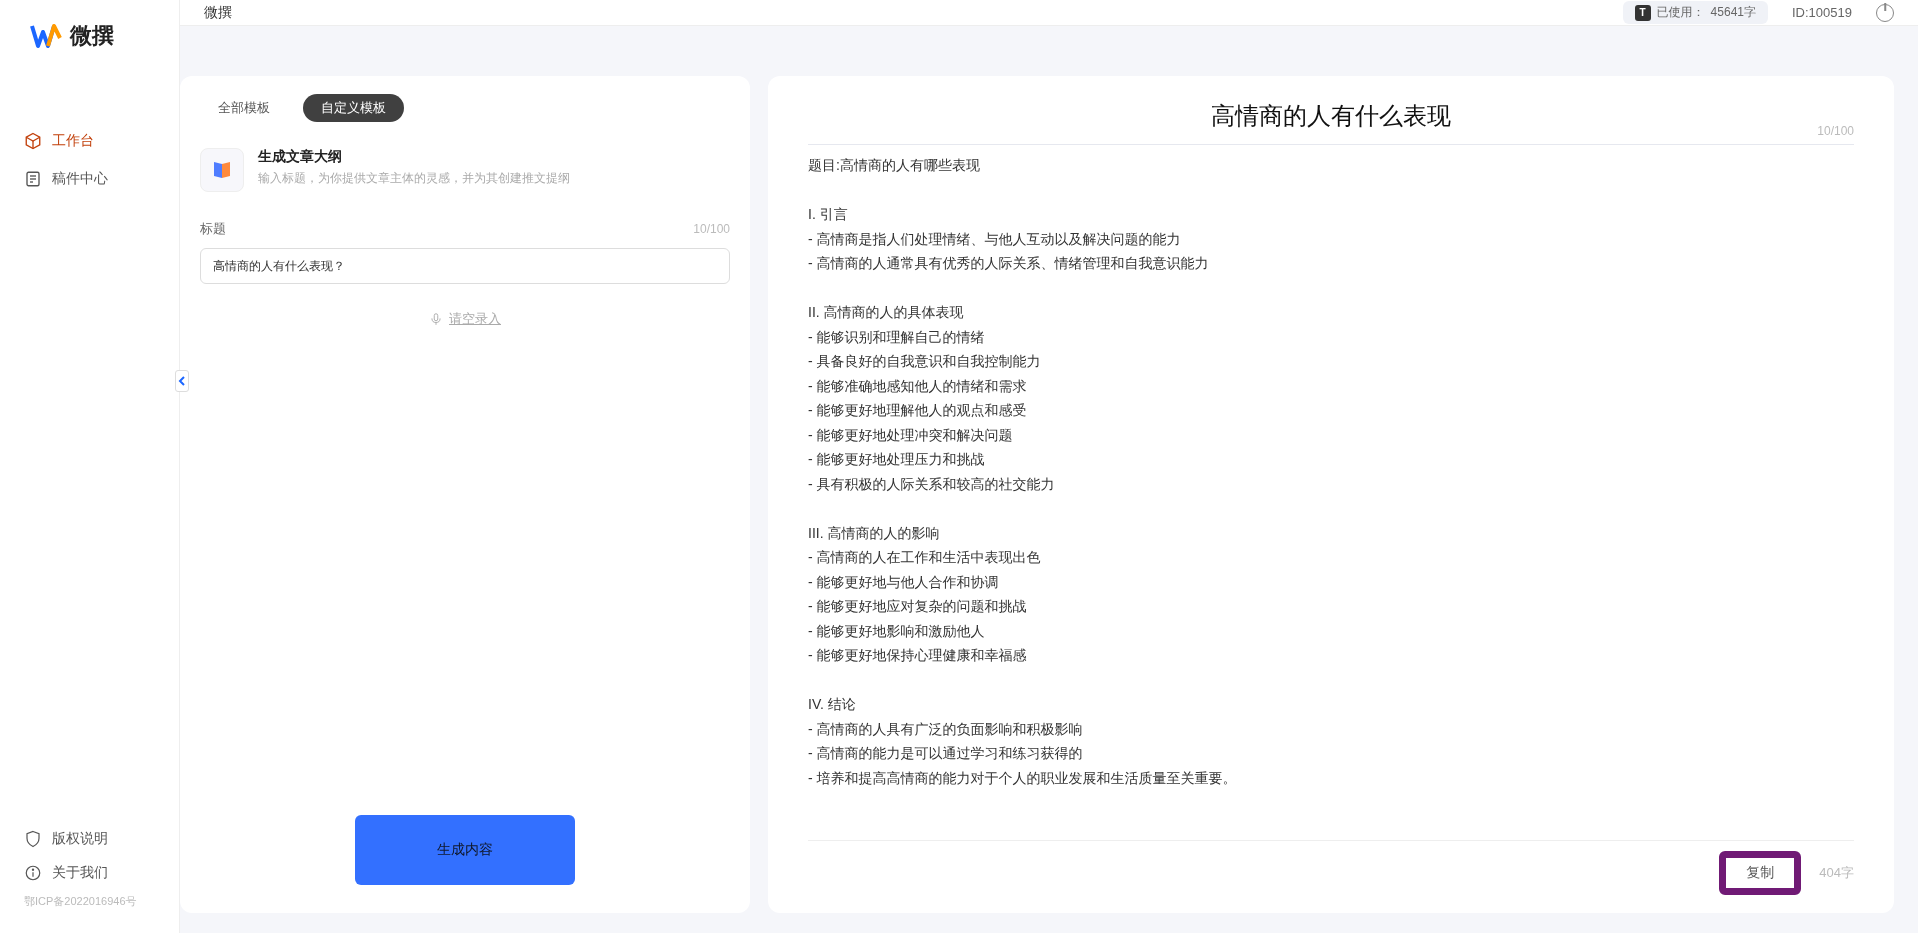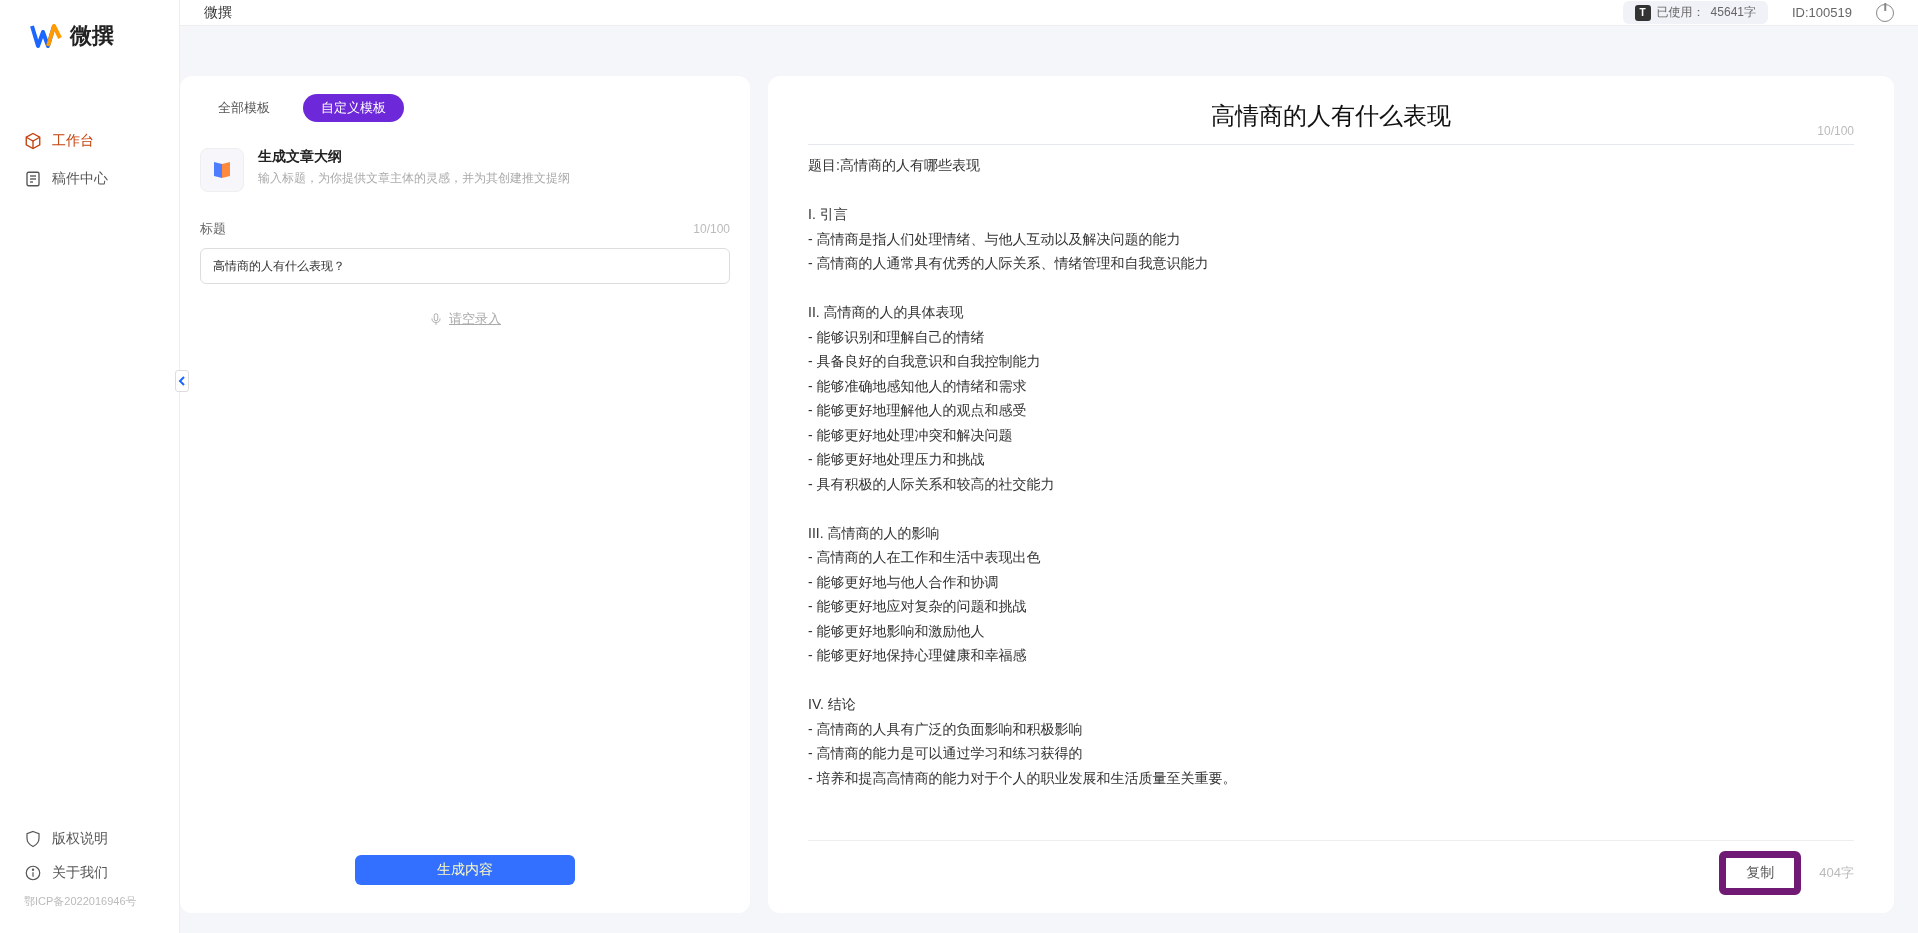--- a/index.html
+++ b/index.html
@@ -20,32 +20,32 @@
 .topbar { height: 26px; background: #fff; display: flex; align-items: center; padding: 0 24px; border-bottom: 1px solid #eee; justify-content: space-between; }
 .topbar-title { font-size: 14px; color: #333; }
 .topbar-right { display: flex; align-items: center; gap: 24px; font-size: 13px; color: #666; }
 .usage-pill { background: #f0f2f7; border-radius: 6px; padding: 3px 12px; display: flex; align-items: center; gap: 6px; font-size: 12px; }
 .usage-badge { background: #333; color: #fff; border-radius: 3px; width: 16px; height: 16px; display: flex; align-items: center; justify-content: center; font-size: 10px; font-weight: bold; }
 .content { flex: 1; display: flex; gap: 18px; padding: 50px 24px 20px 0; }
 .panel { background: #fff; border-radius: 12px; display: flex; flex-direction: column; }
 .panel-left { width: 570px; margin-left: 0; padding: 18px 0; }
 .tabs { display: flex; gap: 15px; padding: 0 20px 18px 20px; }
 .tab { border-radius: 20px; padding: 5px 18px; font-size: 13px; cursor: pointer; background: #fff; color: #555; }
-.tab.active { background: #6d28d9; color: #fff; }
+.tab.active { background: #404040; color: #fff; }
 .template-card { display: flex; gap: 14px; padding: 8px 20px 20px 20px; align-items: flex-start; }
 .template-icon { width: 44px; height: 44px; background: #f7f7fb; border-radius: 8px; display: flex; align-items: center; justify-content: center; border: 1px solid #eee; }
 .template-info .t-title { font-size: 14px; font-weight: 600; color: #222; margin-bottom: 4px; }
 .template-info .t-desc { font-size: 12px; color: #aaa; }
 .field-section { padding: 8px 20px; }
 .field-row { display: flex; justify-content: space-between; align-items: center; font-size: 13px; color: #666; margin-bottom: 10px; }
 .counter { font-size: 12px; color: #bbb; }
 .text-input { width: 100%; border: 1px solid #ddd; border-radius: 6px; padding: 10px 12px; font-size: 12px; color: #333; }
 .voice-row { text-align: center; padding: 18px 0; font-size: 13px; color: #aaa; display: flex; align-items: center; justify-content: center; gap: 6px; text-decoration: underline; }
 .left-footer { margin-top: auto; padding: 0 20px 10px 20px; display: flex; justify-content: center; }
-.gen-btn { background: #3370ff; color: #fef9c3; border: none; border-radius: 6px; padding: 6px 0; width: 220px; font-size: 14px; cursor: pointer; }
+.gen-btn { background: #3370ff; color: #0f172a; border: none; border-radius: 6px; padding: 26px 0; width: 220px; font-size: 14px; cursor: pointer; }
 .panel-right { flex: 1; padding: 24px 40px 18px 40px; display: flex; flex-direction: column; }
 .output-header { position: relative; text-align: center; padding-bottom: 12px; border-bottom: 1px solid #e6e8ef; margin-bottom: 8px; }
 .output-title { font-size: 24px; color: #111; font-family: "SimSun","Songti SC",serif; }
 .output-counter { position: absolute; right: 0; bottom: 6px; font-size: 12px; color: #bbb; }
 .output-body { flex: 1; font-size: 14px; color: #333; line-height: 1.75; white-space: pre-wrap; overflow: auto; }
 .right-footer { display: flex; justify-content: flex-end; align-items: center; gap: 18px; padding-top: 10px; border-top: 1px solid #eee; }
 .copy-btn { border: 7px solid #701a75; background: #fff; border-radius: 6px; padding: 6px 20px; font-size: 14px; color: #555; cursor: pointer; }
 .char-count { font-size: 13px; color: #bbb; }
 .power-icon { width: 18px; height: 18px; border: 1.5px solid #888; border-radius: 50%; position: relative; }
 .power-icon::before { content: ''; position: absolute; top: -2px; left: 50%; width: 1.5px; height: 8px; background: #888; transform: translateX(-50%); }

